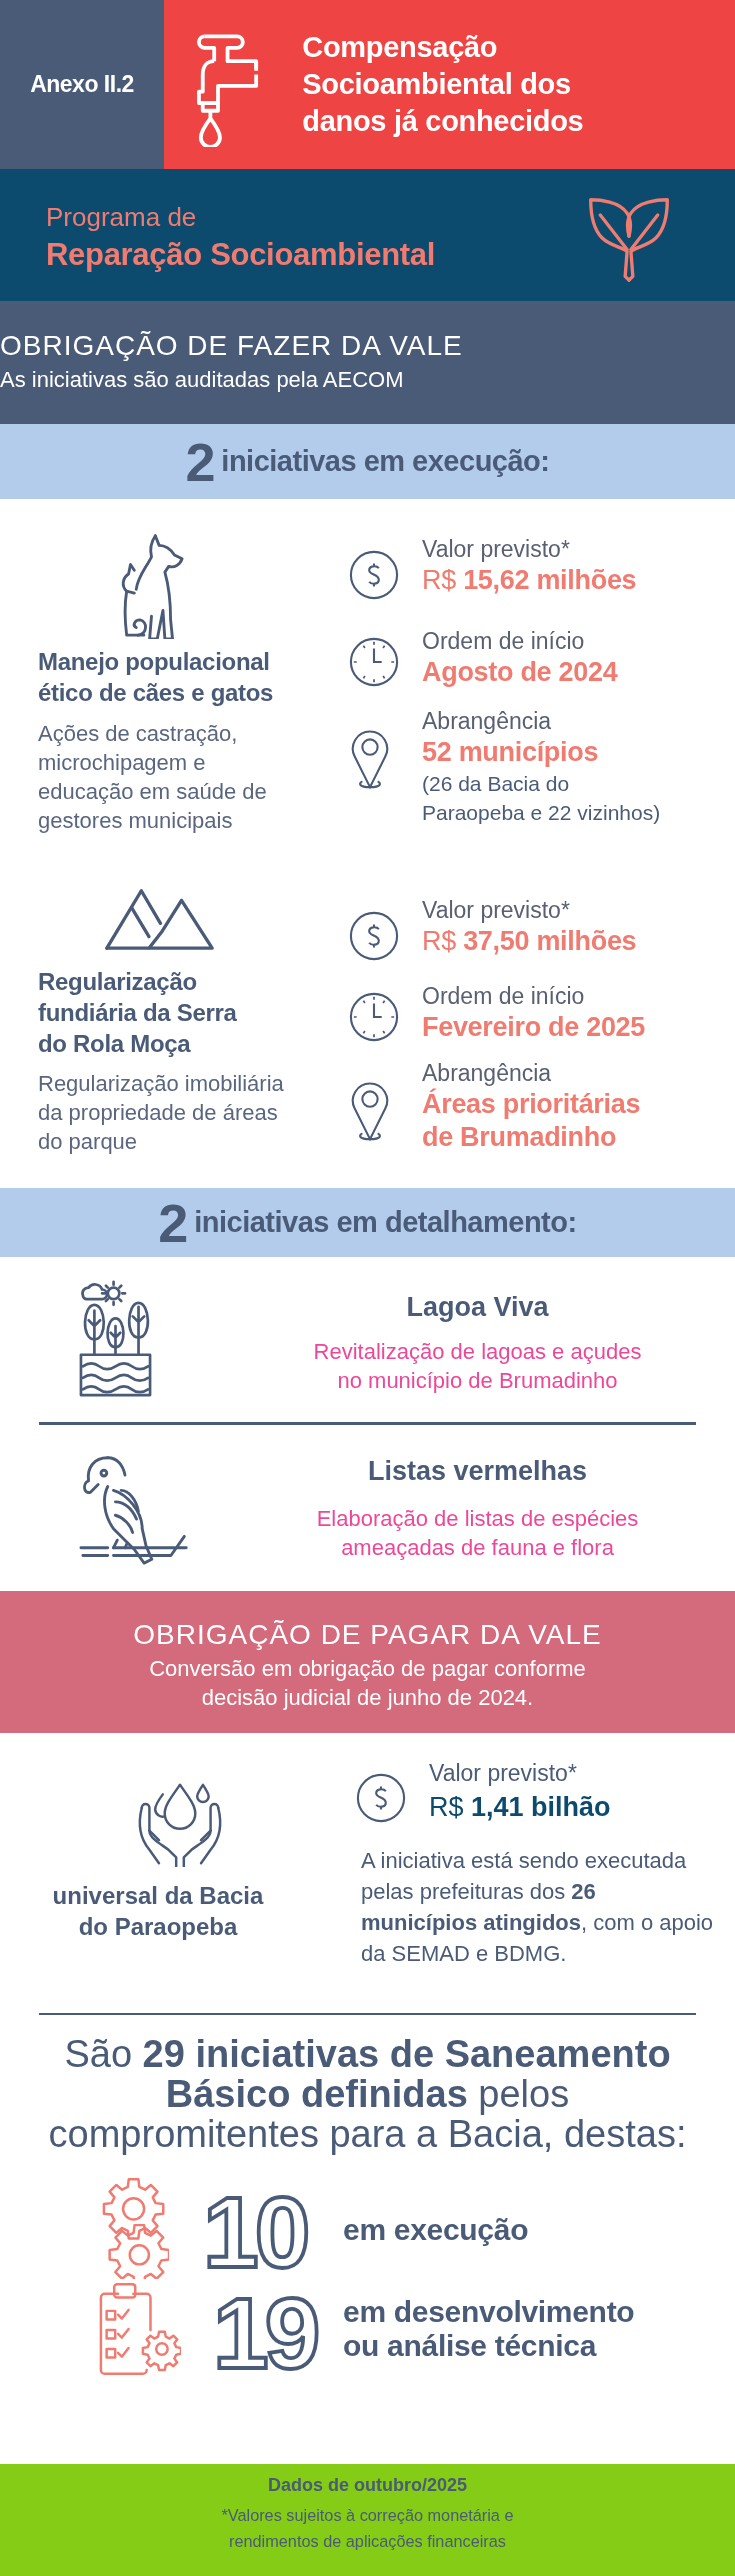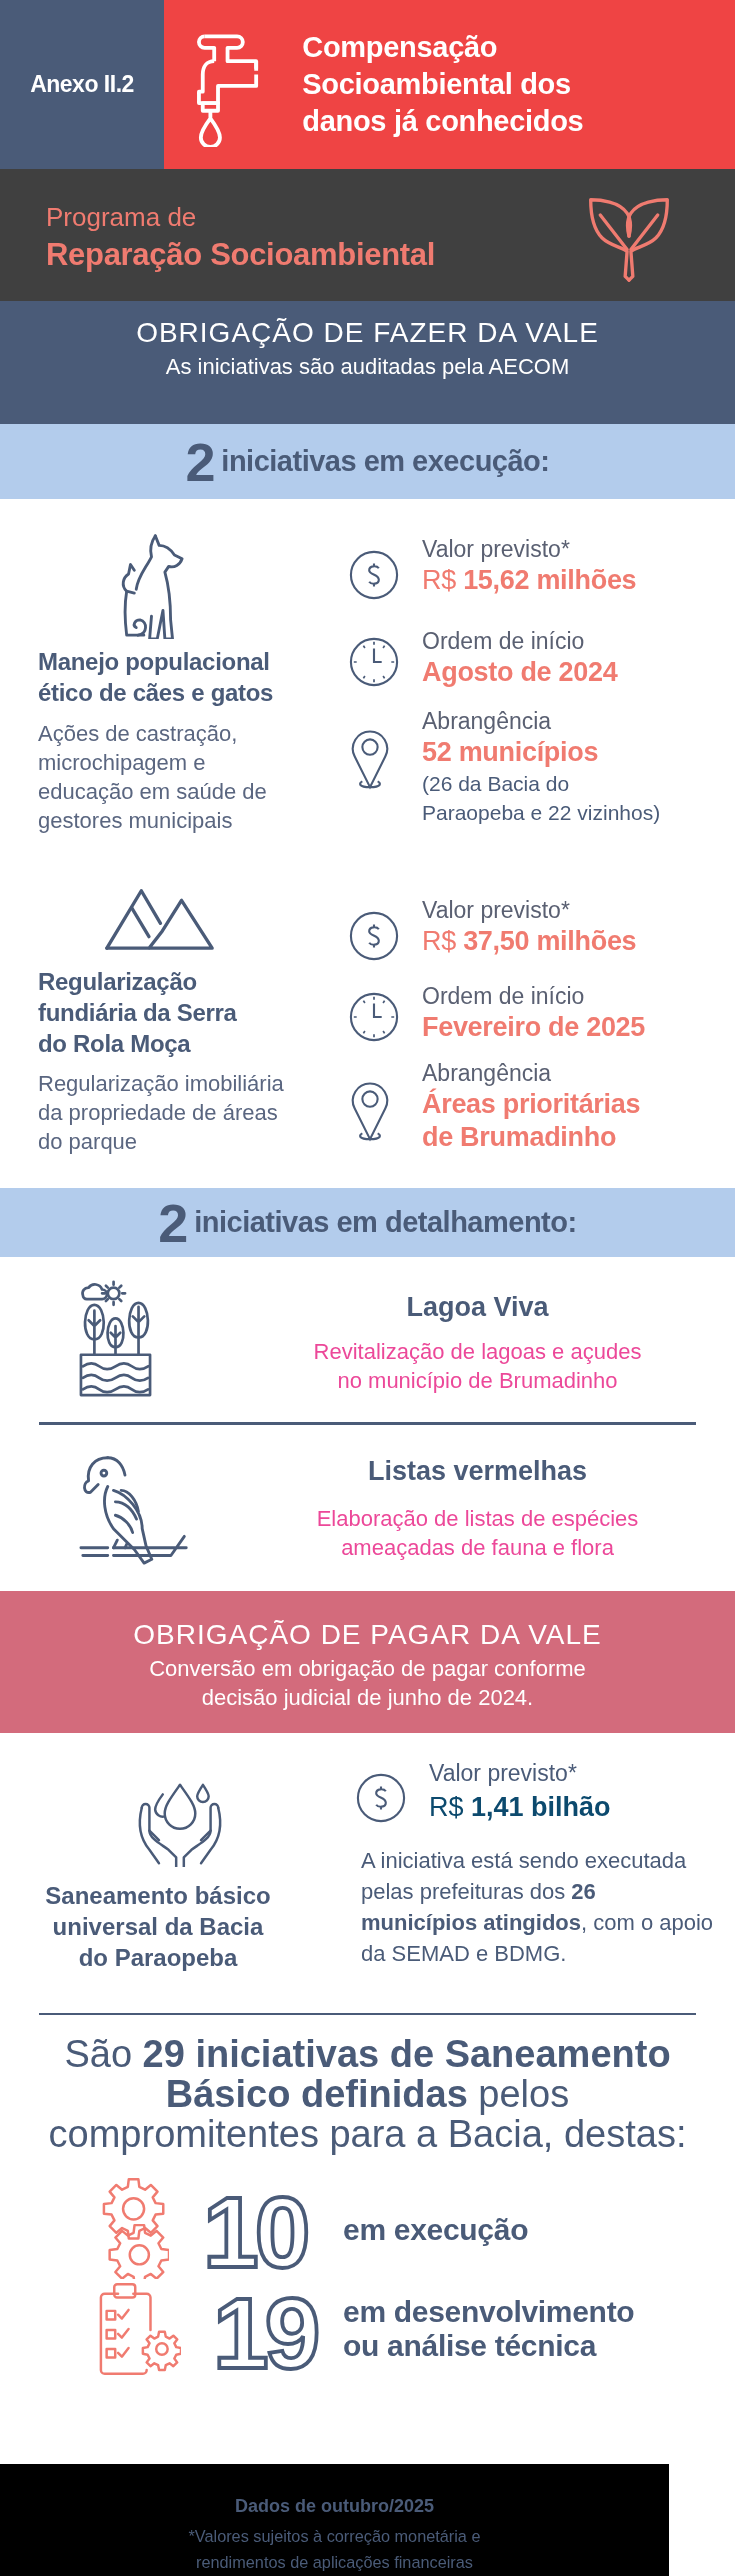--- a/index.html
+++ b/index.html
@@ -8,26 +8,26 @@
   .page { width: 735px; height: 2576px; position: relative; overflow: hidden; background: #ffffff; }
 
   
   .hdr { display: flex; height: 169px; }
   .hdr-left { width: 164px; background: #4a5b78; display: flex; align-items: center; justify-content: center; }
   .hdr-left span { color: #fff; font-weight: bold; font-size: 23px; letter-spacing: -0.5px; }
   .hdr-right { flex: 1; background: #ef4444; display: flex; align-items: center; padding-left: 27px; }
   .hdr-right .ico { width: 96px; height: 124px; margin-right: 15.3px; }
   .hdr-title { color: #fff; font-weight: bold; font-size: 29px; line-height: 37px; letter-spacing: -0.3px; }
 
-  .prog { height: 132px; background: #404040; position: relative; padding: 31px 0 0 46px; }
+  .prog { height: 132px; background: #0c4a6e; position: relative; padding: 31px 0 0 46px; }
   .prog .l1 { color: #f07b70; font-size: 26px; line-height: 34px; }
   .prog .l2 { color: #f07b70; font-size: 31px; font-weight: bold; line-height: 42px; letter-spacing: -0.3px; }
   .prog .ico { position: absolute; right: 56px; top: 25px; width: 100px; height: 90px; }
 
-  .band-dark { height: 123px; background: #4a5b78; text-align: center; color: #fff; padding-top: 14px; }
+  .band-dark { height: 123px; background: #4a5b78; text-align: left; color: #fff; padding-top: 27px; }
   .band-dark .t { font-size: 28px; letter-spacing: 1px; line-height: 36px; }
   .band-dark .s { font-size: 22px; line-height: 31px; }
 
   .band-light { height: 75px; background: #b3ccec; text-align: center; display: flex; align-items: center; justify-content: center; }
   .band-light .n { font-size: 54px; font-weight: bold; color: #4a5b78; margin-right: 7.7px; line-height: 1; letter-spacing: -1.9px; }
   .band-light .t { font-size: 29px; font-weight: bold; color: #4a5b78; letter-spacing: -0.5px; }
 
   .init { position: relative; height: 354px; }
   .init .icon-main { position: absolute; }
   .init .title { position: absolute; left: 38px; font-weight: bold; font-size: 24px; line-height: 31px; color: #4a5b78; letter-spacing: -0.3px; }
@@ -49,21 +49,21 @@
   .band-red .t { font-size: 28px; letter-spacing: 1px; line-height: 38px; }
   .band-red .s { font-size: 22px; line-height: 29px; }
 
   .san { position: relative; height: 280px; }
   .summary { text-align: center; font-size: 38px; line-height: 40px; color: #4a5b78; padding-top: 23px; }
   .summary b { font-weight: bold; }
   .stat { position: relative; height: 100px; }
   .stat .big { position: absolute; font-size: 100px; font-weight: bold; color: #fff; -webkit-text-stroke: 3.8px #4a5b78; line-height: 1; letter-spacing: -3.8px; }
   .stat .lbl { position: absolute; font-weight: bold; font-size: 30px; color: #4a5b78; line-height: 34px; letter-spacing: -0.3px; }
 
-  .foot { position: absolute; left: 0; top: 2464px; width: 669px; height: 112px; background: #000000; text-align: center; padding-top: 26px; }
+  .foot { position: absolute; left: 0; top: 2464px; width: 735px; height: 112px; background: #84cc16; text-align: center; padding-top: 5px; }
   .foot .d { font-weight: bold; font-size: 18px; color: #4a5b78; line-height: 33px; }
   .foot .n { font-size: 16.3px; color: #4a5b78; line-height: 26px; }
 </style>
 </head>
 <body>
 
 <div class="page">
 
   <div class="hdr">
     <div class="hdr-left">
@@ -267,21 +267,20 @@
       <path d="M32 14 c-6 8 -8 12 -8 16 a8 8 0 0 0 10 7"></path>
       <path d="M74 4 c-4 6 -6 9 -6 12 a6 6 0 0 0 12 0 c0 -3 -2 -6 -6 -12 z"></path>
       <path d="M10 28 a4 4 0 0 1 8 0 v24 c0 8 12 14 20 20 l8 8 v10"></path>
       <path d="M10 28 c-4 16 -2 32 8 44 l10 14"></path>
       <path d="M18 52 l10 10"></path>
       <path d="M90 28 a4 4 0 0 0 -8 0 v24 c0 8 -12 14 -20 20 l-8 8 v10"></path>
       <path d="M90 28 c4 16 2 32 -8 44 l-10 14"></path>
       <path d="M82 52 l-10 10"></path>
     </svg>
     <div class="title" style="position:absolute;left:0;width:316px;top:147px;text-align:center;font-weight:bold;font-size:24px;line-height:31px;color:#4a5b78">
-      <div>Saneamento básico</div>
       <div>universal da Bacia</div>
       <div>do Paraopeba</div>
     </div>
     <div style="position:absolute;left:356px;top:24px">
       <svg style="position:absolute;left:0;top:16.3px" width="50" height="50" viewBox="0 0 52 52" fill="none" stroke="#4a5b78" stroke-width="2.2">
           <circle cx="26" cy="26" r="24"></circle>
           <path d="M31 19 c-2 -3 -10 -3 -10 2 c0 5 10 4 10 10 c0 5 -8 5 -10 2 M26 14 v4 M26 34 v4"></path>
         </svg>
       <div style="margin-left:73px;font-size:23px;line-height:33px;color:#4a5b78">Valor previsto*</div>
       <div style="margin-left:73px;font-size:27px;line-height:34px;font-weight:bold;color:#0c4a6e"><span style="font-weight:normal">R$</span> <span>1,41 bilhão</span></div>

